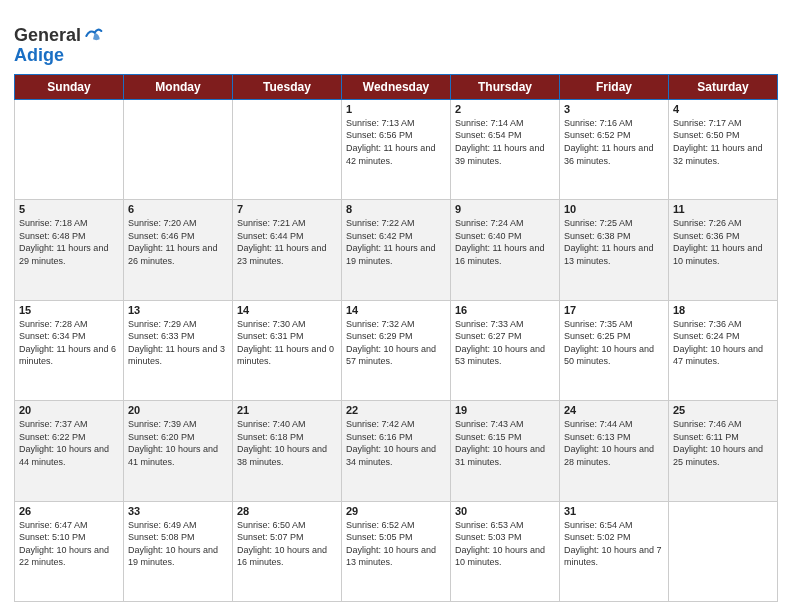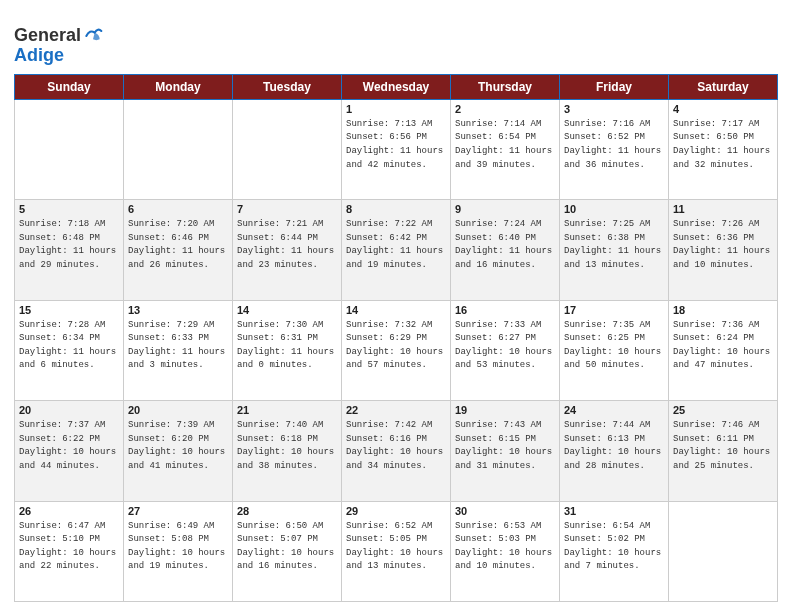--- a/index.html
+++ b/index.html
@@ -87,21 +87,20 @@
       font-size: 11px;
       font-weight: bold;
       color: #222;
       display: block;
       margin-bottom: 2px;
     }
     .day-info {
       font-size: 9px;
       color: #333;
       line-height: 1.4;
-      font-family: Liberation Mono, monospace;
     }
     .row-shaded td {
       background-color: #f2f2f2;
     }
     .row-white td {
       background-color: #ffffff;
     }
   </style>
 </head>
 <body>
@@ -249,21 +248,21 @@
         <span class="day-number">25</span>
         <span class="day-info">Sunrise: 7:46 AM<br>Sunset: 6:11 PM<br>Daylight: 10 hours and 25 minutes.</span>
       </td>
         </tr>
         <tr class="row-white">
           <td>
         <span class="day-number">26</span>
         <span class="day-info">Sunrise: 6:47 AM<br>Sunset: 5:10 PM<br>Daylight: 10 hours and 22 minutes.</span>
       </td>
           <td>
-        <span class="day-number">27</span>
+        <span class="day-number">33</span>
         <span class="day-info">Sunrise: 6:49 AM<br>Sunset: 5:08 PM<br>Daylight: 10 hours and 19 minutes.</span>
       </td>
           <td>
         <span class="day-number">28</span>
         <span class="day-info">Sunrise: 6:50 AM<br>Sunset: 5:07 PM<br>Daylight: 10 hours and 16 minutes.</span>
       </td>
           <td>
         <span class="day-number">29</span>
         <span class="day-info">Sunrise: 6:52 AM<br>Sunset: 5:05 PM<br>Daylight: 10 hours and 13 minutes.</span>
       </td>

